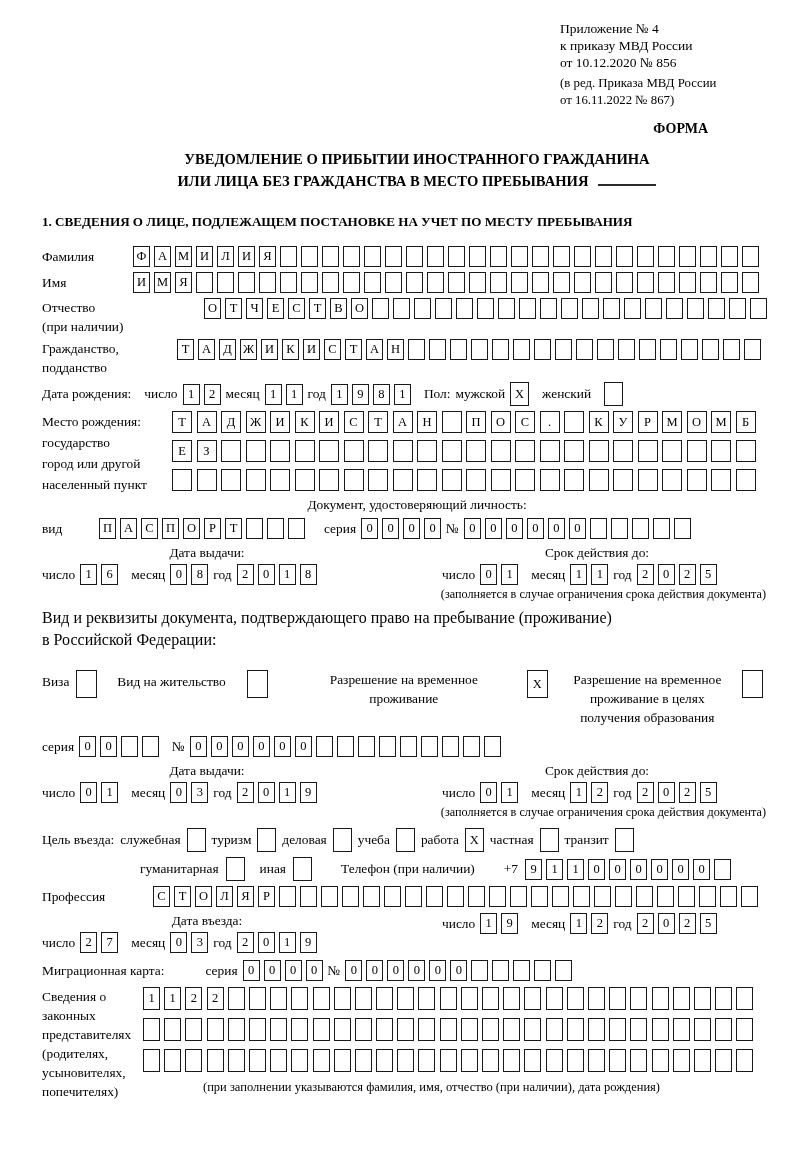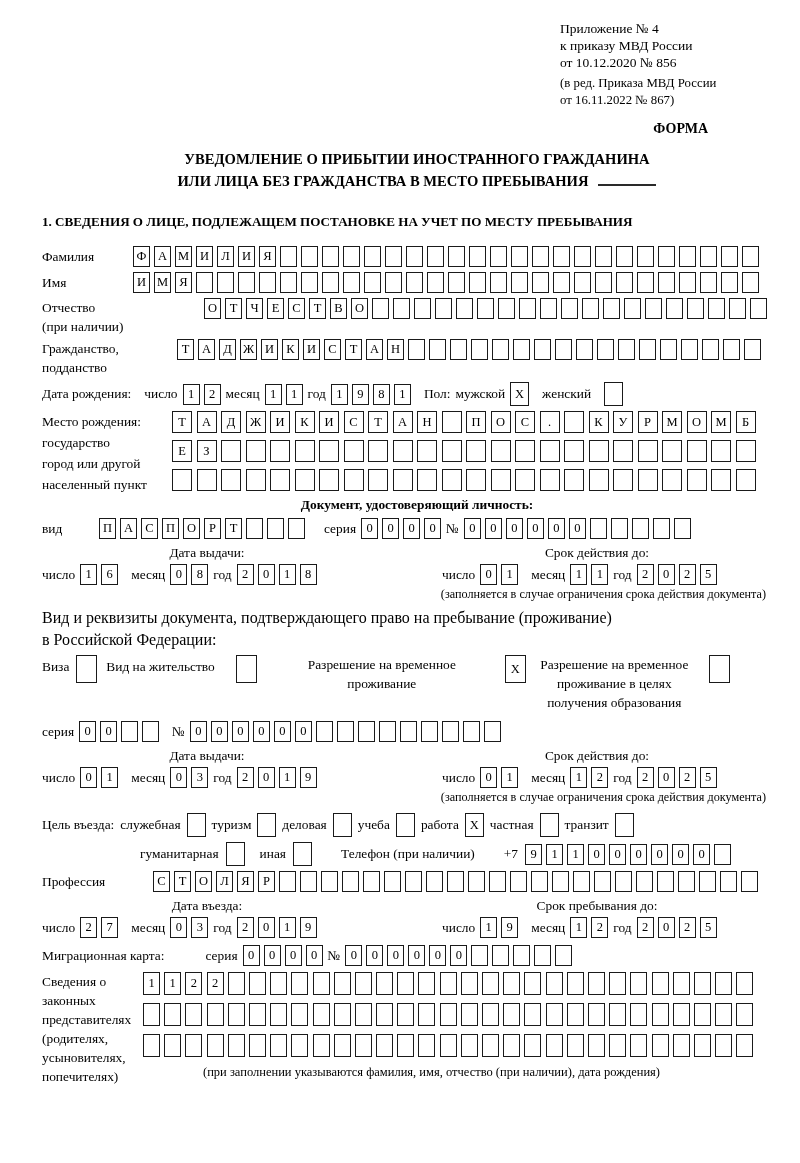--- a/index.html
+++ b/index.html
@@ -35,32 +35,32 @@
   .lblcol .lbl{line-height:19px;}
   .w159{flex:0 0 157px;}
   .w132{flex:0 0 130px;}
   .toprow{align-items:flex-start;}
 
   .bp{display:flex;margin-top:5px;}
   .bp-labels{flex:0 0 130px;display:flex;flex-direction:column;}
   .bp-labels .lbl{line-height:21px;}
   .bp-rows{display:flex;flex-direction:column;gap:7px;}
 
-  .doc-head{margin-top:2px;text-align:center;font-weight:bold;font-size:13.4px;}
+  .doc-head{margin-top:2px;text-align:center;font-weight:normal;font-size:13.4px;}
 
   .dates{display:flex;margin-top:6px;}
   .dcol-l{flex:0 0 400px;}
   .dcol-r{flex:1;}
   .dhead{font-size:13.4px;text-align:center;width:330px;margin-bottom:3px;}
   .dcol-r .dhead{width:310px;}
   .dgroup{display:flex;align-items:center;gap:5px;}
   .note-r{margin-top:2px;font-size:12.2px;text-align:right;padding-right:26px;}
 
   .para{margin-top:7px;font-size:16px;line-height:18px;}
-  .opts{display:flex;align-items:flex-start;margin-top:6px;gap:1px;}
+  .opts{display:flex;align-items:flex-start;margin-top:21px;gap:12px;}
   .opt{display:flex;align-items:flex-start;gap:7px;}
   .opt > .lbl{line-height:24px;}
   .opt-c{display:flex;flex-direction:column;text-align:center;font-size:13.4px;line-height:19px;}
   .w235{width:232px;}
   .w178{width:175px;}
 
   .ml8{margin-left:8px;}.ml14{margin-left:14px;}.ml22{margin-left:22px;}
   .ml36{margin-left:36px;}.ml98{margin-left:98px;}
 
   .rep{display:flex;margin-top:6px;}
@@ -666,21 +666,20 @@
         <span class="lbl">год</span>
         <span class="cells">
             <span class="cell">2</span>
             <span class="cell">0</span>
             <span class="cell">1</span>
             <span class="cell">9</span>
           </span>
       </div>
     </div>
     <div class="dcol-r">
-      <div class="dhead">Срок пребывания до:</div>
       <div class="dgroup">
         <span class="lbl">число</span>
         <span class="cells">
             <span class="cell">1</span>
             <span class="cell">9</span>
           </span>
         <span class="lbl ml8">месяц</span>
         <span class="cells">
             <span class="cell">1</span>
             <span class="cell">2</span>

